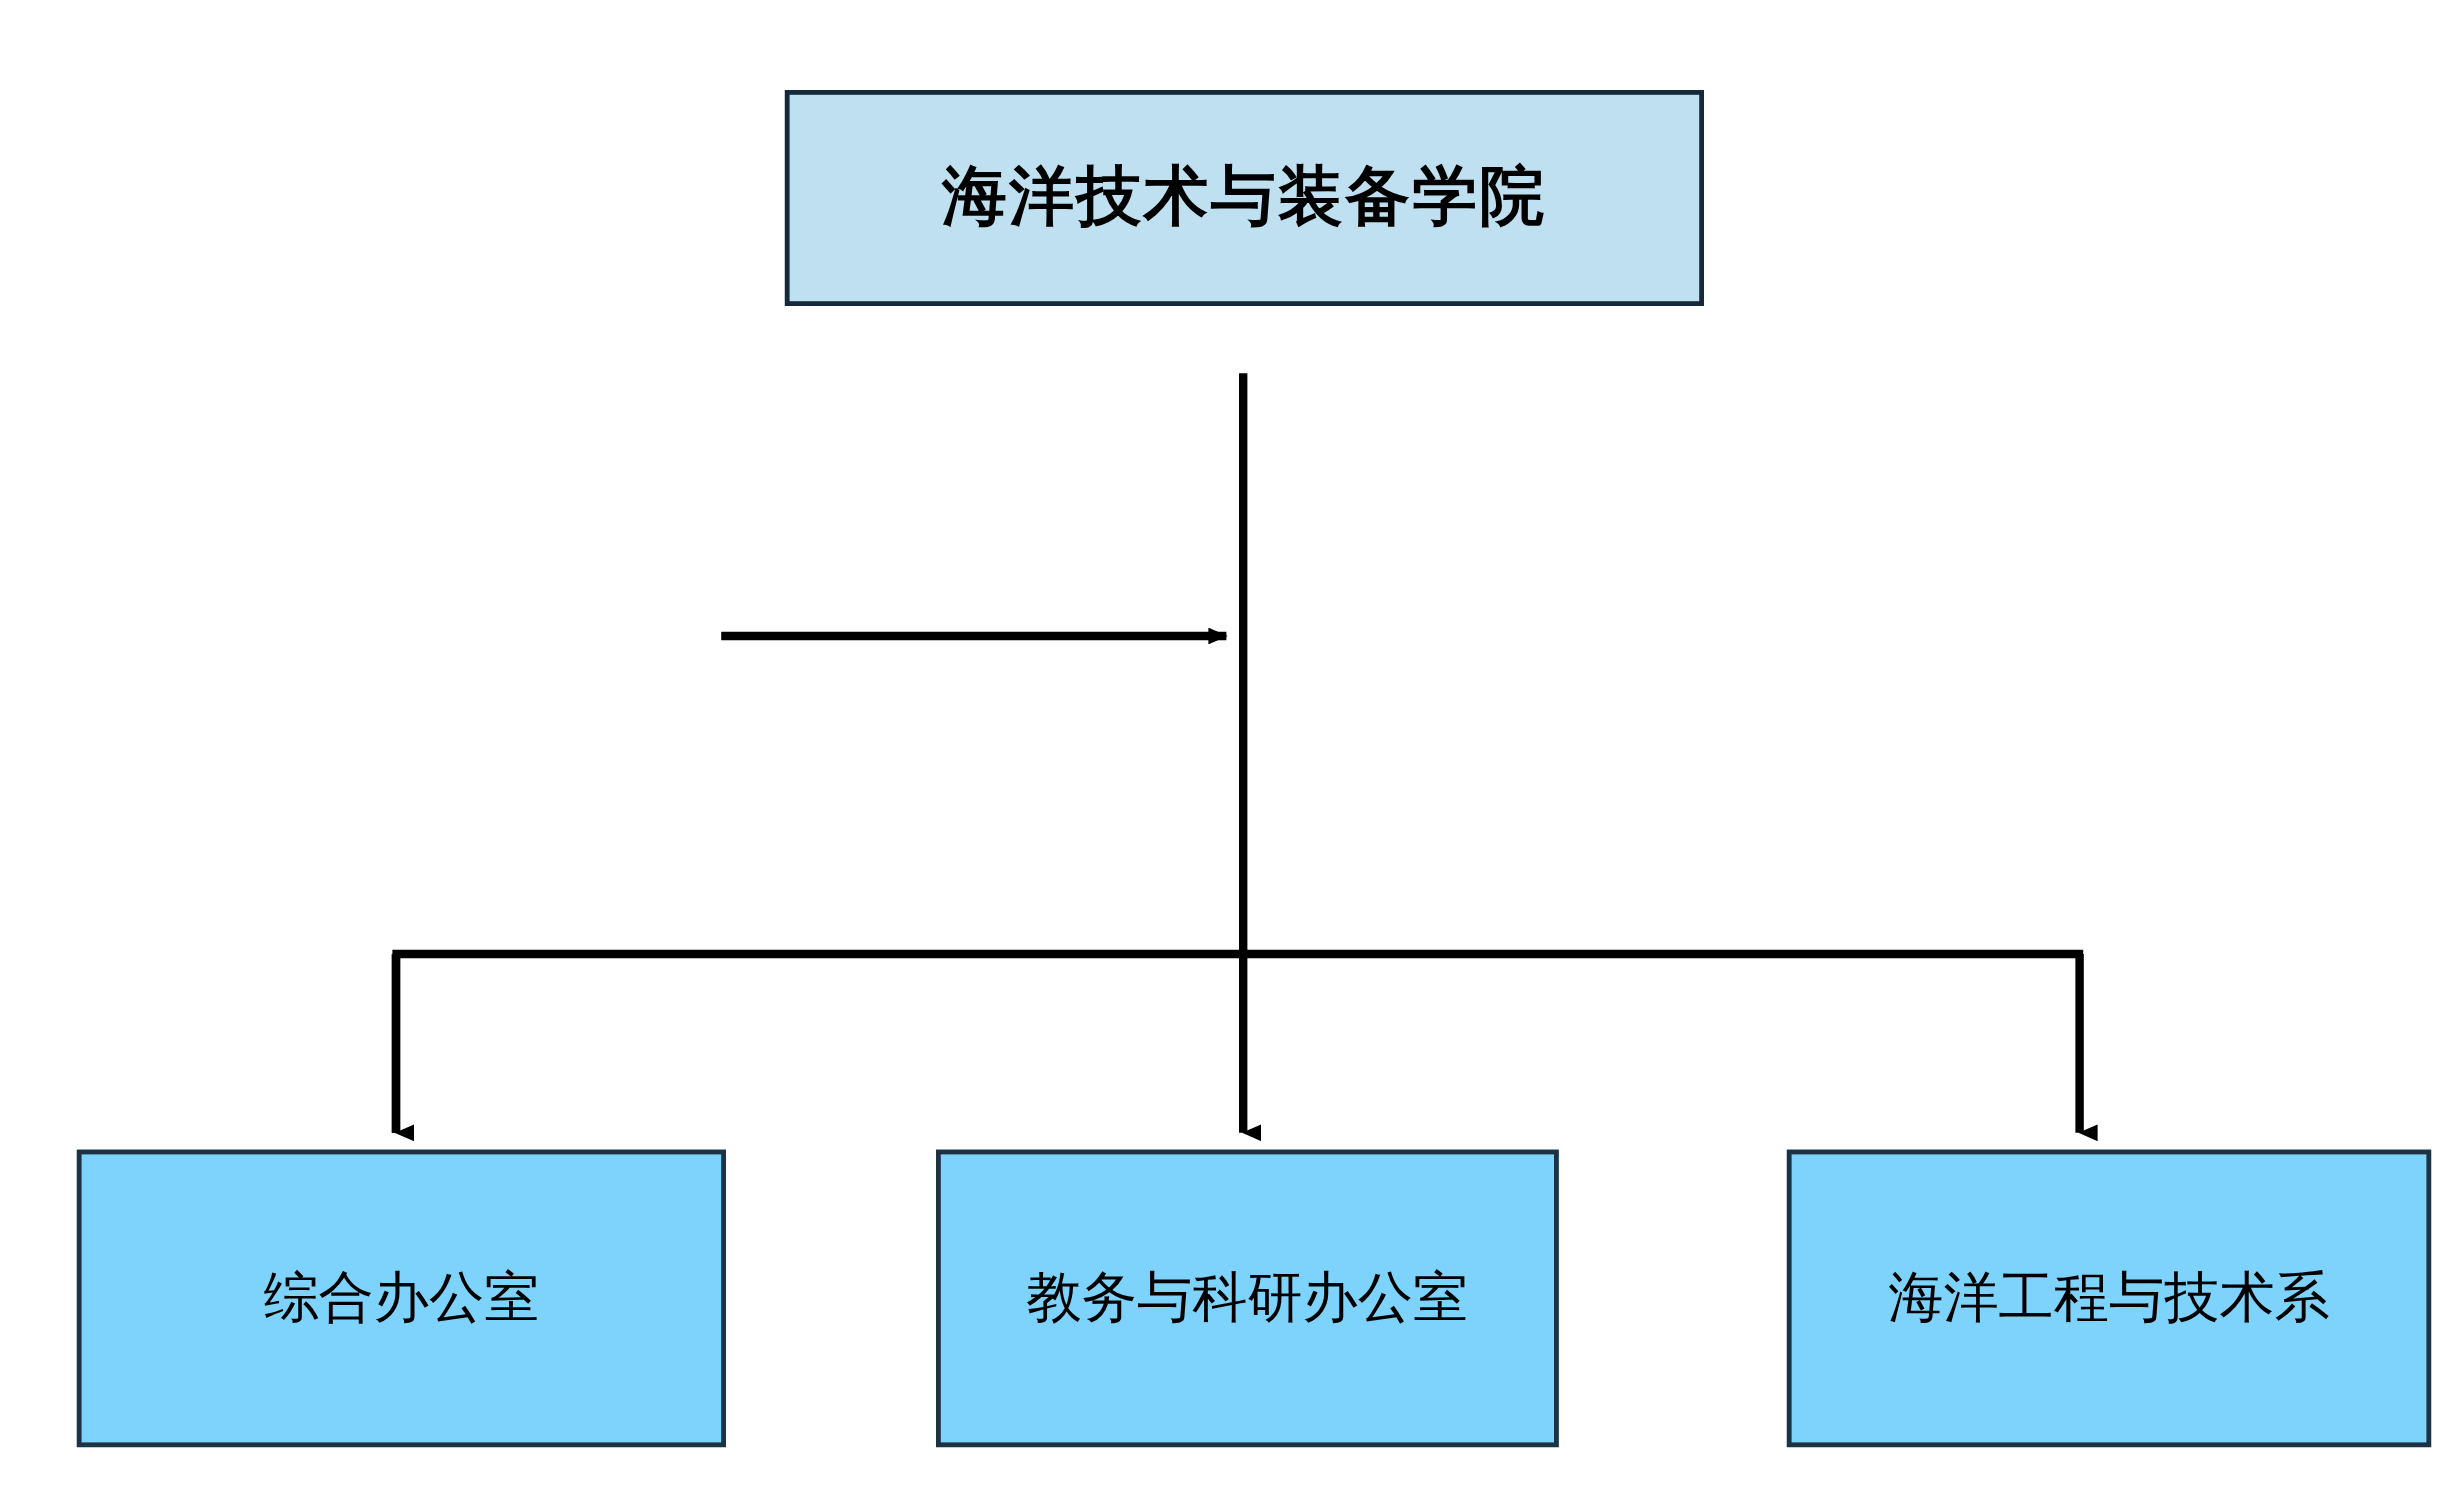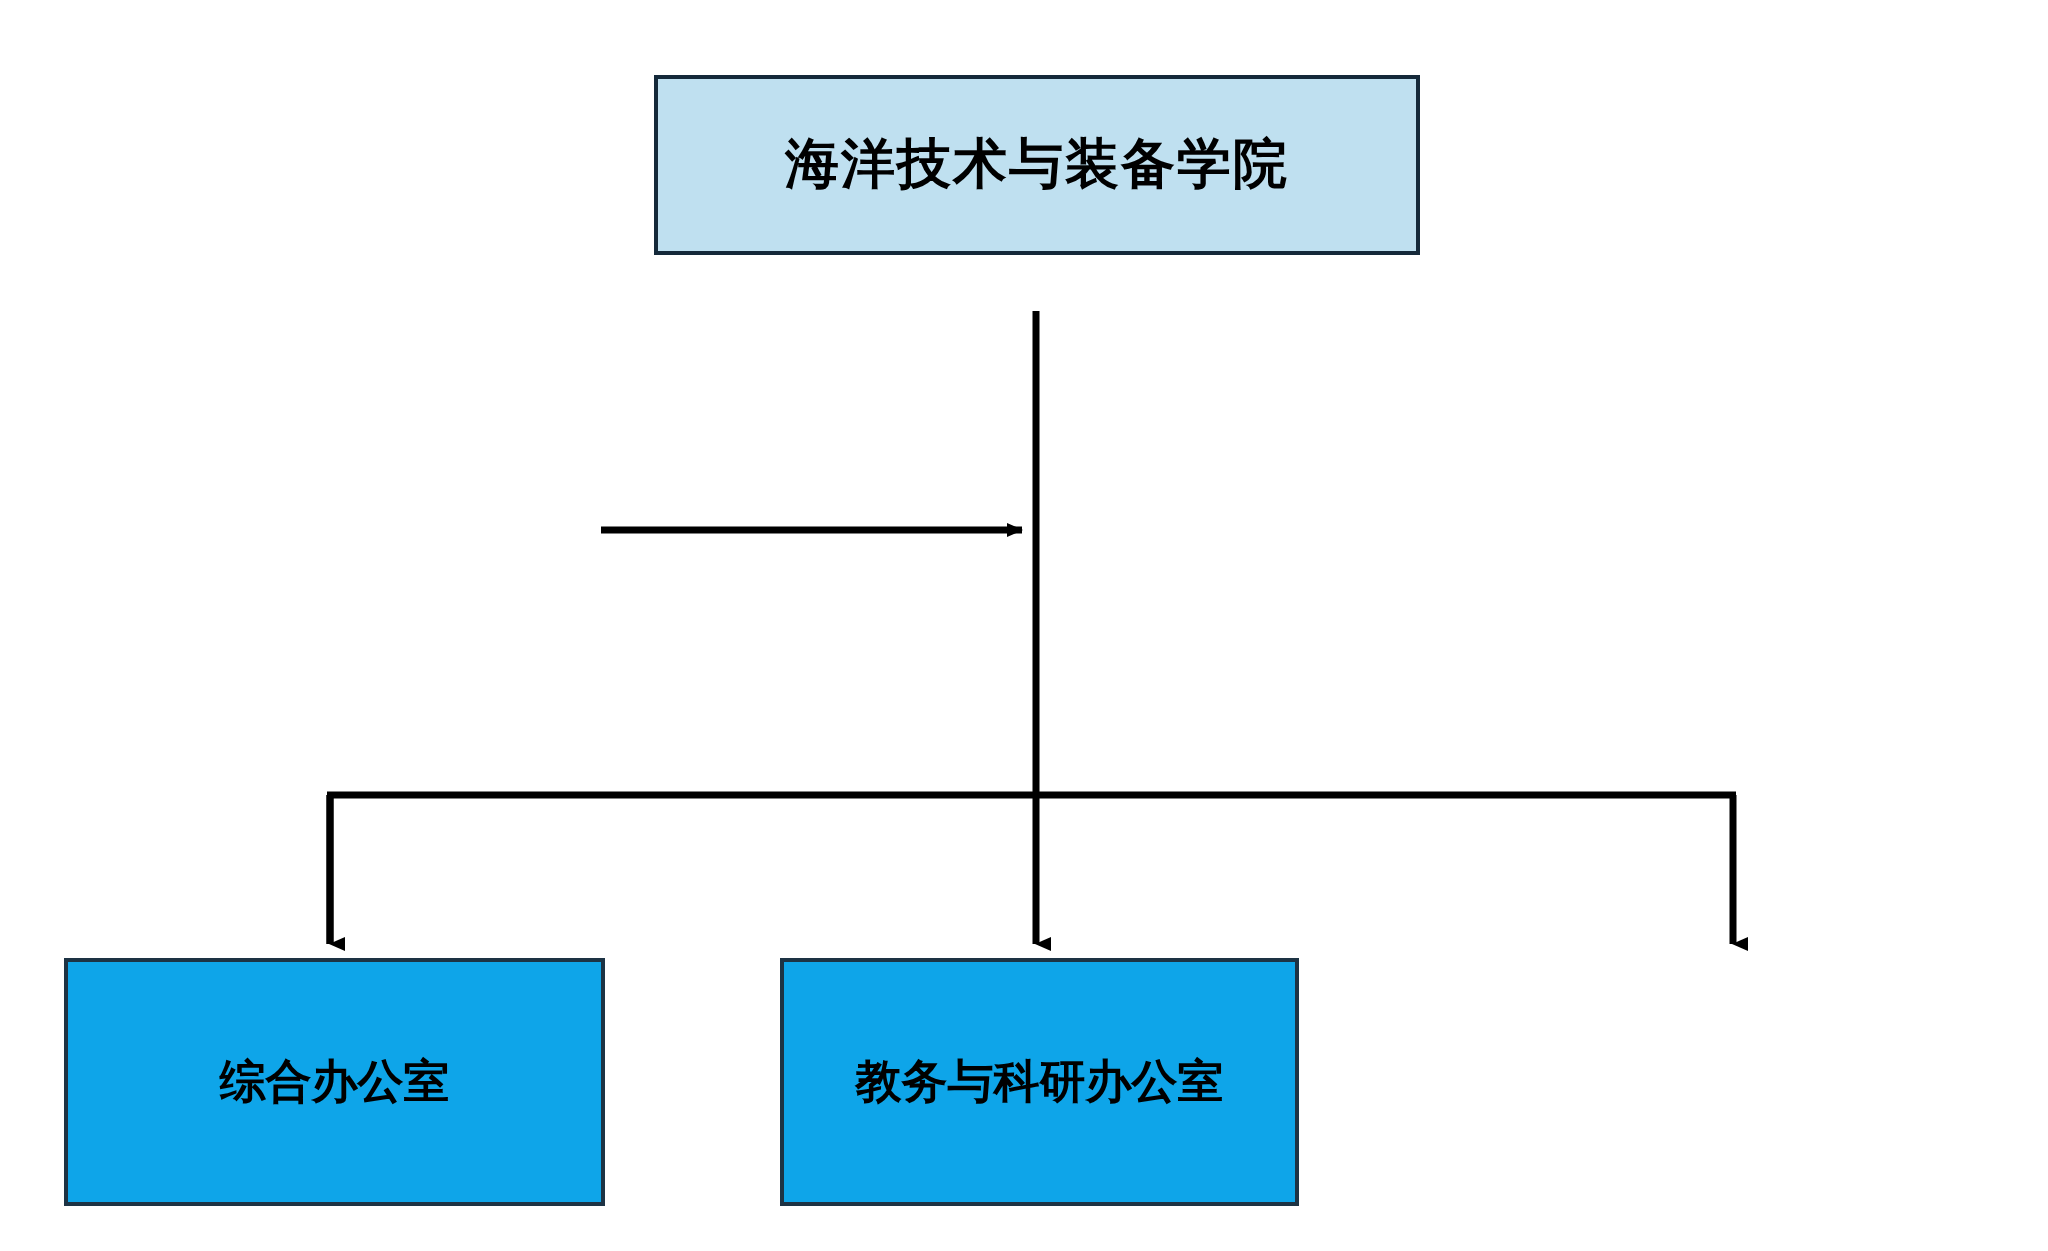--- a/index.html
+++ b/index.html
@@ -54,24 +54,24 @@
     height: 237px;
     background: #f8e1d3;
     border: 4px solid #15293a;
     font-size: 46px;
     font-weight: 700;
     letter-spacing: 1px;
   }
   .node-unit {
     top: 958px;
     height: 248px;
-    background: #0ea5e9;
+    background: #7dd3fc;
     border: 4px solid #1d3344;
     font-size: 46px;
-    font-weight: 700;
+    font-weight: 400;
   }
   .unit-0 { left: 64px;   width: 541px; }
   .unit-1 { left: 780px;  width: 519px; }
   .unit-2 { left: 1489px; width: 537px; }
 </style>
 </head>
 <body>
 
 <div id="canvas">
 
@@ -103,14 +103,17 @@
 
 
   <div class="node node-unit unit-0">
     <span>综合办公室</span>
   </div>
 
   <div class="node node-unit unit-1">
     <span>教务与科研办公室</span>
   </div>
 
+  <div class="node node-unit unit-2">
+    <span>海洋工程与技术系</span>
+  </div>
 
 </div>
 
 </body></html>

